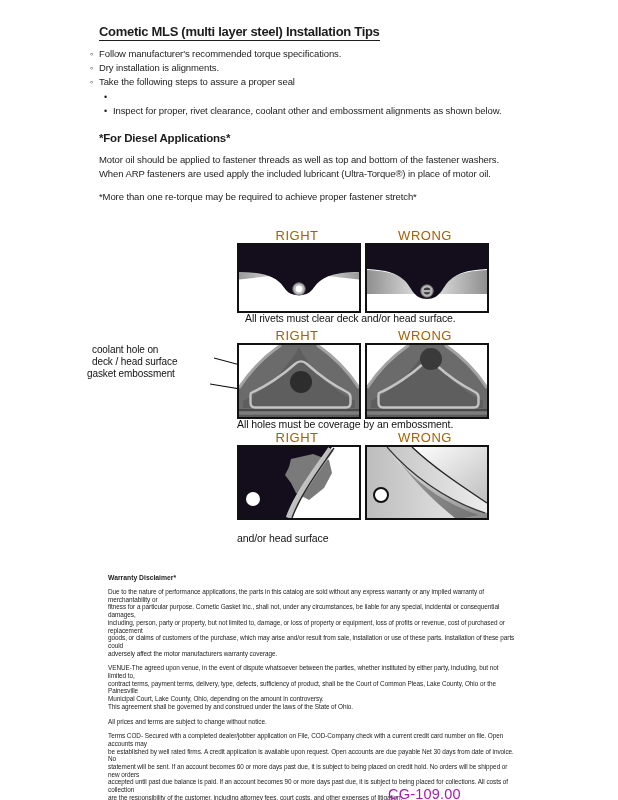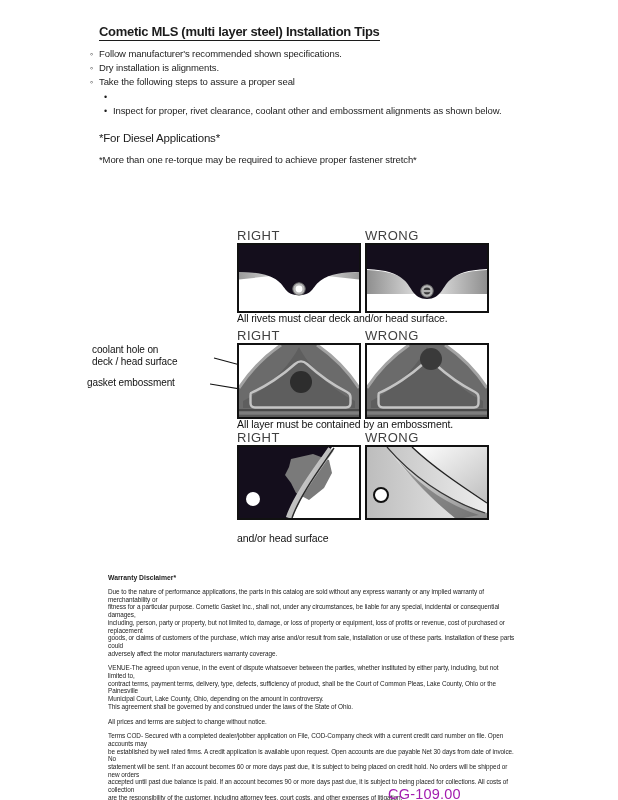--- a/index.html
+++ b/index.html
@@ -11,24 +11,24 @@
   .topblock{position:absolute;left:90px;top:22px;width:432px;}
   .doc-title{
     display:inline-block;margin-left:9px;font-size:13px;font-weight:bold;
     letter-spacing:-0.3px;border-bottom:1.5px solid #1c1c1c;padding-bottom:1px;
   }
   .bullets{margin-top:6px;font-size:9.5px;letter-spacing:-0.1px;}
   .b-line{display:flex;line-height:14.2px;}
   .b-line .mk{width:9px;flex:0 0 9px;text-align:left;font-size:9px;}
   .sb-line{display:flex;line-height:14.2px;margin-left:14px;}
   .sb-line .mk{width:9px;flex:0 0 9px;font-size:9px;}
-  .diesel-head{margin:14px 0 0 9px;font-size:11.5px;font-weight:normal;letter-spacing:-0.2px;}
+  .diesel-head{margin:14px 0 0 9px;font-size:11.5px;font-weight:bold;letter-spacing:-0.2px;}
   .para{margin:9px 0 0 9px;font-size:9.5px;line-height:13.8px;letter-spacing:-0.1px;white-space:pre-line;width:415px;}
   
-  .dg-label{position:absolute;width:120px;text-align:left;font-size:13px;letter-spacing:0.5px;color:#404040;}
+  .dg-label{position:absolute;width:120px;text-align:center;font-size:13px;letter-spacing:0.5px;color:#a16207;}
   .dg-box{position:absolute;width:120px;border:2px solid #111;background:#fff;}
   .dg-box svg{display:block;}
   .dg-caption{position:absolute;font-size:10.5px;letter-spacing:-0.1px;color:#111;line-height:12.5px;}
   .annot{position:absolute;font-size:10px;line-height:11.5px;color:#111;letter-spacing:-0.1px;}
   .leader{position:absolute;}
   
   .disclaimer{position:absolute;left:108px;top:574px;width:408px;}
   .disc-head{font-size:6.8px;font-weight:bold;margin:0 0 7px 0;}
   .disc-p{font-size:6.4px;line-height:7.7px;margin:0 0 7px 0;white-space:pre-line;letter-spacing:-0.05px;}
   .disc-p.tight{margin-bottom:0;}
@@ -38,40 +38,42 @@
 <body>
 
 <div class="page">
 
   <div class="topblock">
     <div class="doc-title">Cometic MLS (multi layer steel) Installation Tips</div>
 
     <div class="bullets">
       <div class="b-line">
         <span class="mk">◦</span>
-        <span>Follow manufacturer's recommended shown specifications.</span>
+        <span>Follow manufacturer's recommended torque specifications.</span>
       </div>
       <div class="b-line">
         <span class="mk">◦</span>
         <span>Dry installation is alignments.</span>
       </div>
       <div class="b-line">
         <span class="mk">◦</span>
         <span>Take the following steps to assure a proper seal</span>
       </div>
       <div class="sb-line">
         <span class="mk">•</span>
       </div>
       <div class="sb-line">
         <span class="mk">•</span>
         <span>Inspect for proper, rivet clearance, coolant other and embossment alignments as shown below.</span>
       </div>
     </div>
 
     <div class="diesel-head">*For Diesel Applications*</div>
+    <div class="para">Motor oil should be applied to fastener threads as well as top and bottom of the fastener washers.
+When ARP fasteners are used apply the included lubricant (Ultra-Torque®) in place of motor oil.</div>
     <div class="para">*More than one re-torque may be required to achieve proper fastener stretch*</div>
   </div>
 
   <div class="dg-label" style="left:237px;top:228px;">RIGHT</div>
   <div class="dg-label" style="left:365px;top:228px;">WRONG</div>
 
   <div class="dg-box" style="left:237px;top:243px;height:66px;">
     <svg width="120" height="66" viewBox="0 0 120 66">
       <defs>
         <linearGradient id="w1l" x1="0" y1="0" x2="1" y2="0">
@@ -109,30 +111,30 @@
       <path d="M0,25 C22,26 33,30 43,38 C49,43 53,46.5 57,48.5 L57,49 L0,49 Z" fill="url(#w2l)"></path>
       <path d="M120,25 C98,26 87,30 77,38 C71,43 67,46.5 63,48.5 L63,49 L120,49 Z" fill="url(#w2r)"></path>
       <path d="M0,0 H120 V24 C100,25 91,28 83,35 C75,42 74,54 60,54 C46,54 45,42 37,35 C29,28 20,25 0,24 Z" fill="#140e1c"></path>
       <circle cx="60" cy="46" r="6.2" fill="#b8b8b8"></circle>
       <circle cx="60" cy="46" r="3.4" fill="#3a3a3a"></circle>
       <rect x="54.5" y="45" width="11" height="2.2" fill="#b0b0b0"></rect>
       <circle cx="60" cy="46" r="6.2" fill="none" stroke="#6f6f6f" stroke-width="1"></circle>
     </svg>
   </div>
 
-  <div class="dg-caption" style="left:237px;top:312px;width:280px;">All rivets must clear deck and/or head surface.</div>
+  <div class="dg-caption" style="left:245px;top:312px;width:280px;">All rivets must clear deck and/or head surface.</div>
 
   <div class="dg-label" style="left:237px;top:328px;">RIGHT</div>
   <div class="dg-label" style="left:365px;top:328px;">WRONG</div>
 
   <div class="annot" style="left:92px;top:344px;width:120px;">
     <span>coolant hole on</span><br>
     <span>deck / head surface</span>
   </div>
-  <div class="annot" style="left:87px;top:377px;width:120px;">
+  <div class="annot" style="left:87px;top:368px;width:120px;">
     <span>gasket embossment</span>
   </div>
 
   <svg class="leader" style="left:210px;top:352px;" width="95" height="48">
     <line x1="4" y1="6" x2="86" y2="28" stroke="#111" stroke-width="1.1"></line>
     <line x1="0" y1="32" x2="48" y2="40" stroke="#111" stroke-width="1.1"></line>
   </svg>
 
   <div class="dg-box" style="left:237px;top:343px;height:72px;">
     <svg width="120" height="72" viewBox="0 0 120 72">
@@ -159,21 +161,21 @@
       <path d="M78,0 C94,11 109,26 120,43" fill="none" stroke="#a3a3a3" stroke-width="3"></path>
       <path d="M60,2 C51,20 29,44 4,56 L4,63 H116 L116,56 C91,44 69,20 60,2 Z" fill="#5e5e5e"></path>
       <path d="M12,48 C26,42 44,30 56,19 C60,15.5 64,15.5 68,19 C80,30 96,41 108,47 C110.5,48.2 111.5,49.8 111.5,52 L111.5,58 C111.5,61 110,62.5 107,62.5 L16,62.5 C13,62.5 11.5,61 11.5,58 L11.5,51 C11.5,49.6 11.6,48.3 12,48 Z" fill="none" stroke="#c4c4c4" stroke-width="2.4"></path>
       <circle cx="64" cy="14" r="11" fill="#3a3a3a"></circle>
       <rect x="0" y="64" width="120" height="2.4" fill="#4a4a4a"></rect>
       <rect x="0" y="66.4" width="120" height="3.4" fill="#7e7e7e"></rect>
       <rect x="0" y="69.8" width="120" height="2.2" fill="#5a5a5a"></rect>
     </svg>
   </div>
 
-  <div class="dg-caption" style="left:237px;top:418px;width:280px;">All layer must be contained by an embossment.</div>
+  <div class="dg-caption" style="left:237px;top:418px;width:280px;">All holes must be coverage by an embossment.</div>
 
   <div class="dg-label" style="left:237px;top:430px;">RIGHT</div>
   <div class="dg-label" style="left:365px;top:430px;">WRONG</div>
 
   <div class="dg-box" style="left:237px;top:445px;height:71px;">
     <svg width="120" height="71" viewBox="0 0 120 71">
       <defs>
         <linearGradient id="band3r" x1="0" y1="0" x2="1" y2="1">
           <stop offset="0" stop-color="#e2e2e2"></stop>
             <stop offset="1" stop-color="#9a9a9a"></stop>

